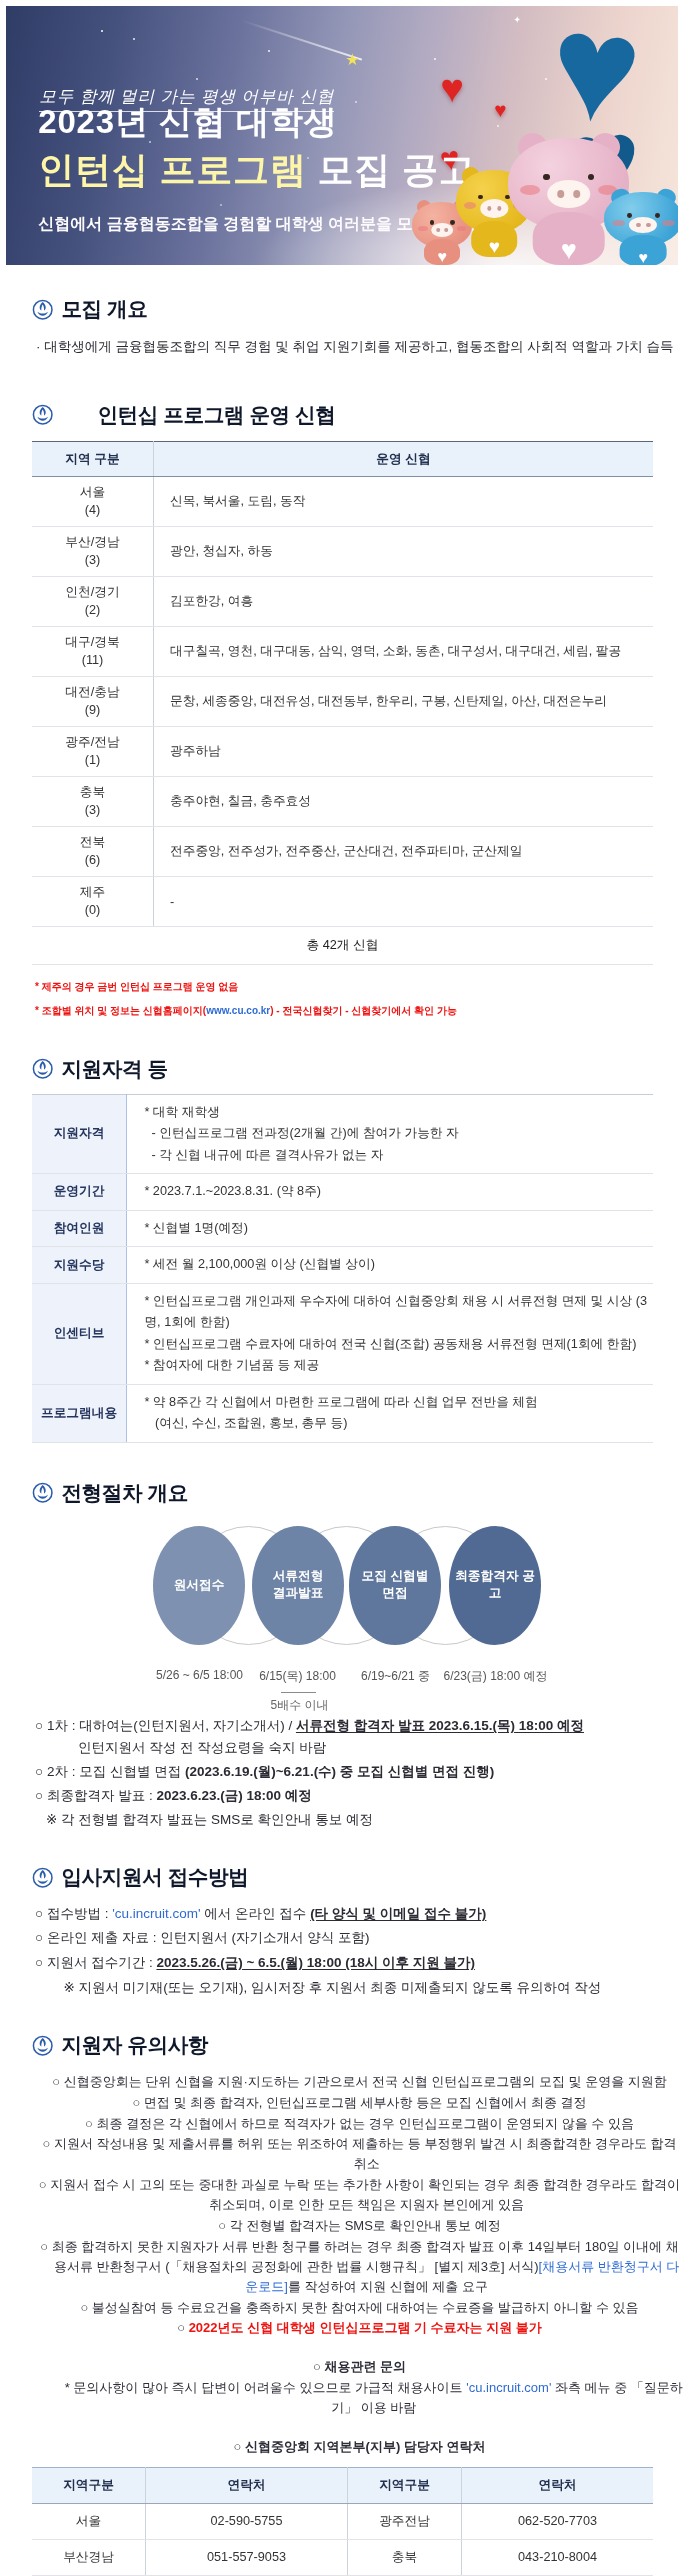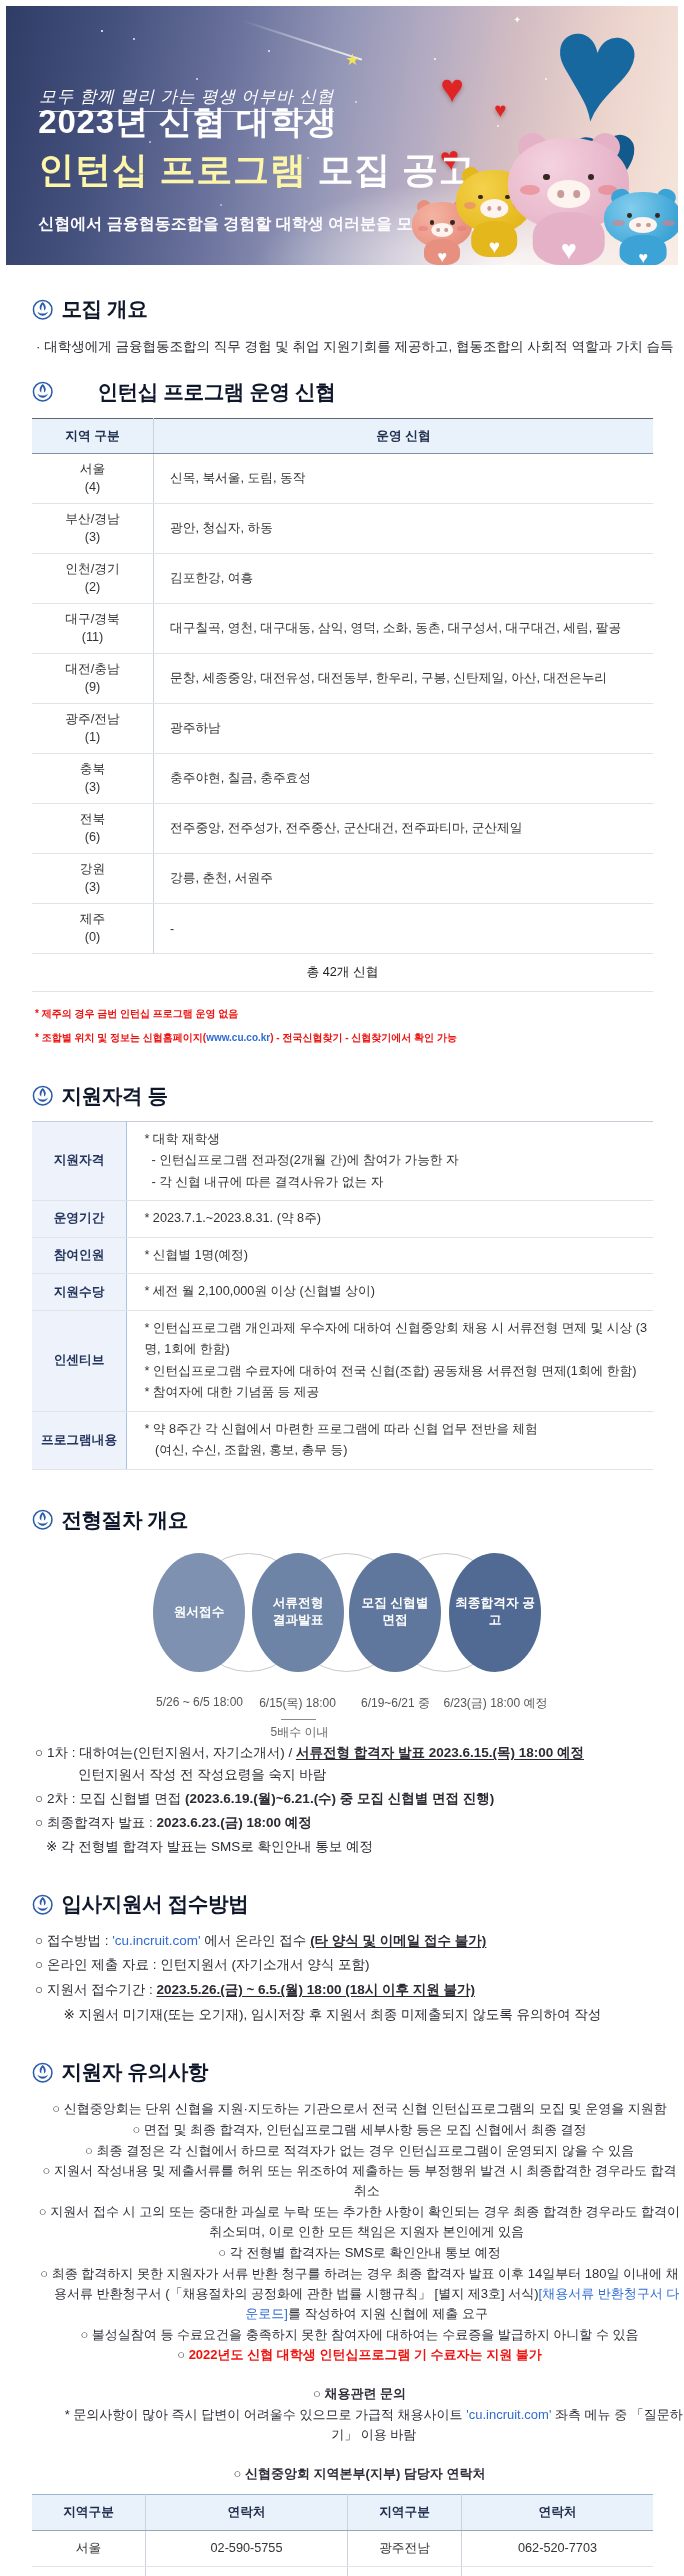--- a/index.html
+++ b/index.html
@@ -187,21 +187,21 @@
   <div class="sec" style="margin-top:30px;">
     <svg class="emblem" viewBox="0 0 24 24">
         <circle cx="12" cy="12" r="10.4" fill="none" stroke="#2a5cab" stroke-width="1.7"></circle>
         <path d="M12 3.5c-2.2 2-3.4 4-3.4 6 0 1.4.7 2.6 1.9 3.3-.2-2.4.3-4.6 1.5-6.6 1.2 2 1.7 4.2 1.5 6.6 1.2-.7 1.9-1.9 1.9-3.3 0-2-1.2-4-3.4-6z" fill="#2a5cab"></path>
         <path d="M6 14.2c1.8 1.5 3.8 2.2 6 2.2s4.2-.7 6-2.2c-1.4 3-3.4 4.6-6 4.6s-4.6-1.6-6-4.6z" fill="#2a5cab"></path>
       </svg>
     <span class="t">모집 개요</span>
   </div>
   <div class="ov-body">· 대학생에게 금융협동조합의 직무 경험 및 취업 지원기회를 제공하고, 협동조합의 사회적 역할과 가치 습득</div>
 
-  <div class="sec" style="margin-top:22px;gap:44px;">
+  <div class="sec" style="margin-top:45px;gap:44px;">
     <svg class="emblem" viewBox="0 0 24 24">
         <circle cx="12" cy="12" r="10.4" fill="none" stroke="#2a5cab" stroke-width="1.7"></circle>
         <path d="M12 3.5c-2.2 2-3.4 4-3.4 6 0 1.4.7 2.6 1.9 3.3-.2-2.4.3-4.6 1.5-6.6 1.2 2 1.7 4.2 1.5 6.6 1.2-.7 1.9-1.9 1.9-3.3 0-2-1.2-4-3.4-6z" fill="#2a5cab"></path>
         <path d="M6 14.2c1.8 1.5 3.8 2.2 6 2.2s4.2-.7 6-2.2c-1.4 3-3.4 4.6-6 4.6s-4.6-1.6-6-4.6z" fill="#2a5cab"></path>
       </svg>
     <span class="t">인턴십 프로그램 운영 신협</span>
   </div>
 
   <table class="rtable">
     <tbody>
@@ -233,24 +233,20 @@
           <td class="rc"><span>광주/전남</span><br><span>(1)</span></td>
           <td class="uc">광주하남</td>
         </tr>
     <tr>
           <td class="rc"><span>충북</span><br><span>(3)</span></td>
           <td class="uc">충주야현, 칠금, 충주효성</td>
         </tr>
     <tr>
           <td class="rc"><span>전북</span><br><span>(6)</span></td>
           <td class="uc">전주중앙, 전주성가, 전주중산, 군산대건, 전주파티마, 군산제일</td>
-        </tr>
-    <tr>
-          <td class="rc"><span>강원</span><br><span>(3)</span></td>
-          <td class="uc">강릉, 춘천, 서원주</td>
         </tr>
     <tr>
           <td class="rc"><span>제주</span><br><span>(0)</span></td>
           <td class="uc">-</td>
         </tr>
     <tr class="total">
           <td colspan="2" style="border-right:none;">총 42개 신협</td>
         </tr>
   </tbody>
     </table>

